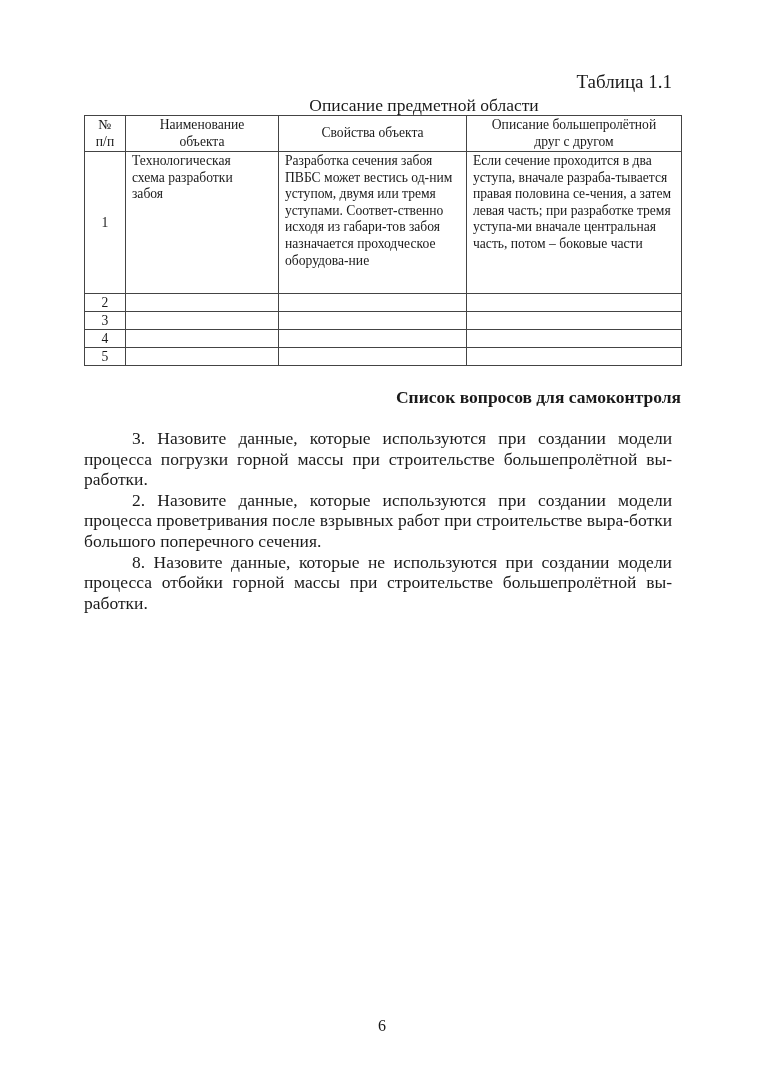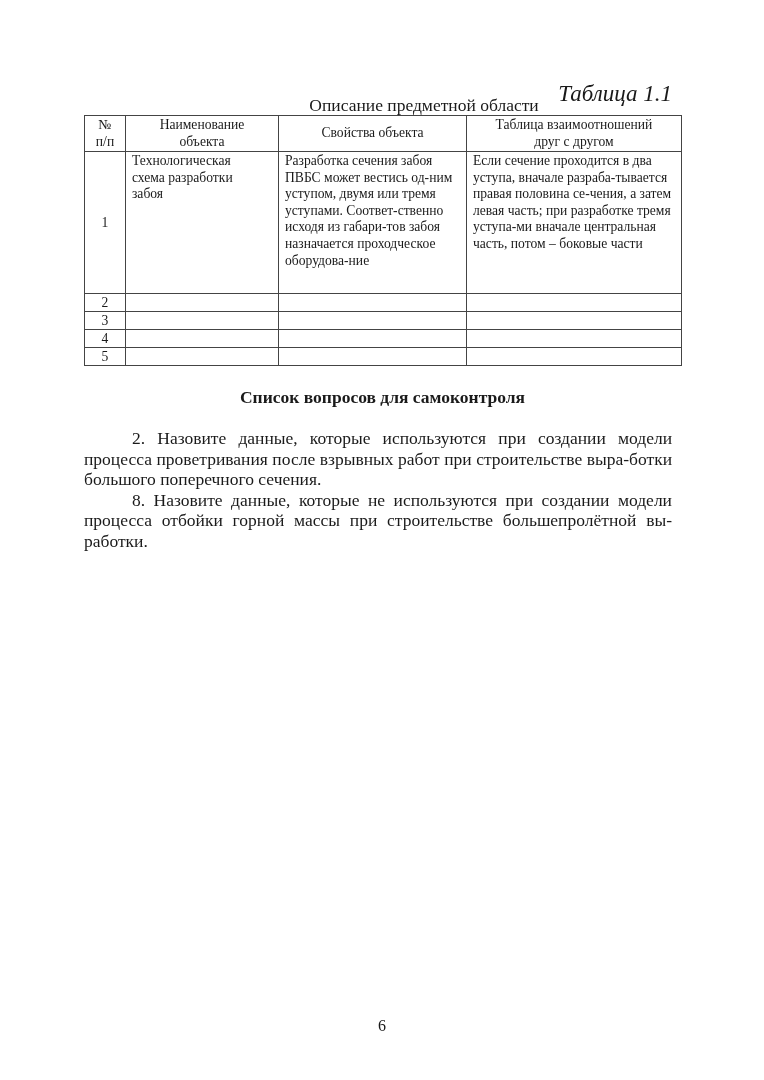--- a/index.html
+++ b/index.html
@@ -1,22 +1,22 @@
 <!DOCTYPE html>
 <html><head>
 <meta charset="utf-8">
 <style>
   html, body { margin: 0; padding: 0; background: #ffffff; }
   body {
     width: 764px; height: 1080px; position: relative; overflow: hidden;
     font-family: "Liberation Serif", "DejaVu Serif", serif; color: #1a1a1a;
   }
   .table-label {
-    position: absolute; right: 92px; top: 84px;
-    font-size: 23px; line-height: 20px; font-style: italic;
+    position: absolute; right: 92px; top: 72px;
+    font-size: 19px; line-height: 20px;
   }
   .table-title {
     position: absolute; left: 0; right: 0; top: 96px; text-align: center;
     font-size: 17.5px; line-height: 19px; padding-left: 0; margin-left: 0;
   }
   .table-title span { display: inline-block; width: 596px; margin-left: 84px; text-align: center; }
   table.domain-table {
     position: absolute; left: 84px; top: 115px;
     width: 597px; border-collapse: collapse; table-layout: fixed;
     font-size: 13.6px; line-height: 16.6px;
@@ -24,21 +24,21 @@
   table.domain-table th, table.domain-table td {
     border: 1.3px solid #444; padding: 0 6px; vertical-align: top;
     font-weight: normal;
   }
   table.domain-table th { text-align: center; vertical-align: middle; height: 35px; padding: 0 4px; }
   table.domain-table td.num { text-align: center; vertical-align: middle; padding: 0; }
   table.domain-table tr.row-main td { height: 140px; padding-top: 1px; }
   table.domain-table tr.row-empty td { height: 17px; line-height: 17px; padding-top: 0; padding-bottom: 0; }
   col.c1 { width: 41px; } col.c2 { width: 153px; } col.c3 { width: 188px; } col.c4 { width: 215px; }
   .section-heading {
-    position: absolute; left: 84px; width: 597px; top: 386px; text-align: center;
+    position: absolute; left: 84px; width: 597px; top: 386px; text-align: right;
     font-weight: bold; font-size: 17.5px; line-height: 22px;
   }
   .questions {
     position: absolute; left: 84px; width: 588px; top: 428px;
     font-size: 17.5px; line-height: 20.6px; text-align: justify;
   }
   .questions p { margin: 0; text-indent: 48px; }
   .page-number {
     position: absolute; left: 0; right: 0; top: 1016px; text-align: center;
     font-size: 16px; line-height: 20px;
@@ -55,21 +55,21 @@
       <col class="c1">
       <col class="c2">
       <col class="c3">
       <col class="c4">
     </colgroup>
   <thead>
     <tr>
       <th><span>№</span><br><span>п/п</span></th>
       <th><span>Наименование</span><br><span>объекта</span></th>
       <th><span>Свойства объекта</span></th>
-      <th><span>Таблица взаимоотношений</span><br><span>друг с другом</span></th>
+      <th><span>Описание большепролётной</span><br><span>друг с другом</span></th>
     </tr>
   </thead>
   <tbody>
     <tr class="row-main">
       <td class="num">1</td>
       <td style="padding-right:24px">Технологическая схема разработки забоя</td>
       <td style="word-break:break-word">Разработка сечения забоя ПВБС может вестись од-ним уступом, двумя или тремя уступами. Соответ-ственно исходя из габари-тов забоя назначается проходческое оборудова-ние</td>
       <td style="word-break:break-word">Если сечение проходится в два уступа, вначале разраба-тывается правая половина се-чения, а затем левая часть; при разработке тремя уступа-ми вначале центральная часть, потом – боковые части</td>
     </tr>
     <tr class="row-empty">
@@ -95,17 +95,18 @@
       <td></td>
       <td></td>
       <td></td>
     </tr>
   </tbody>
 </table>
 
 <div class="section-heading">Список вопросов для самоконтроля</div>
 
 <div class="questions">
+  <p>3. Назовите данные, которые используются при создании модели процесса погрузки горной массы при строительстве большепролётной вы-работки.</p>
   <p>2. Назовите данные, которые используются при создании модели процесса проветривания после взрывных работ при строительстве выра-ботки большого поперечного сечения.</p>
   <p>8. Назовите данные, которые не используются при создании модели процесса отбойки горной массы при строительстве большепролётной вы-работки.</p>
 </div>
 
 <div class="page-number">6</div>
 
 </body></html>

